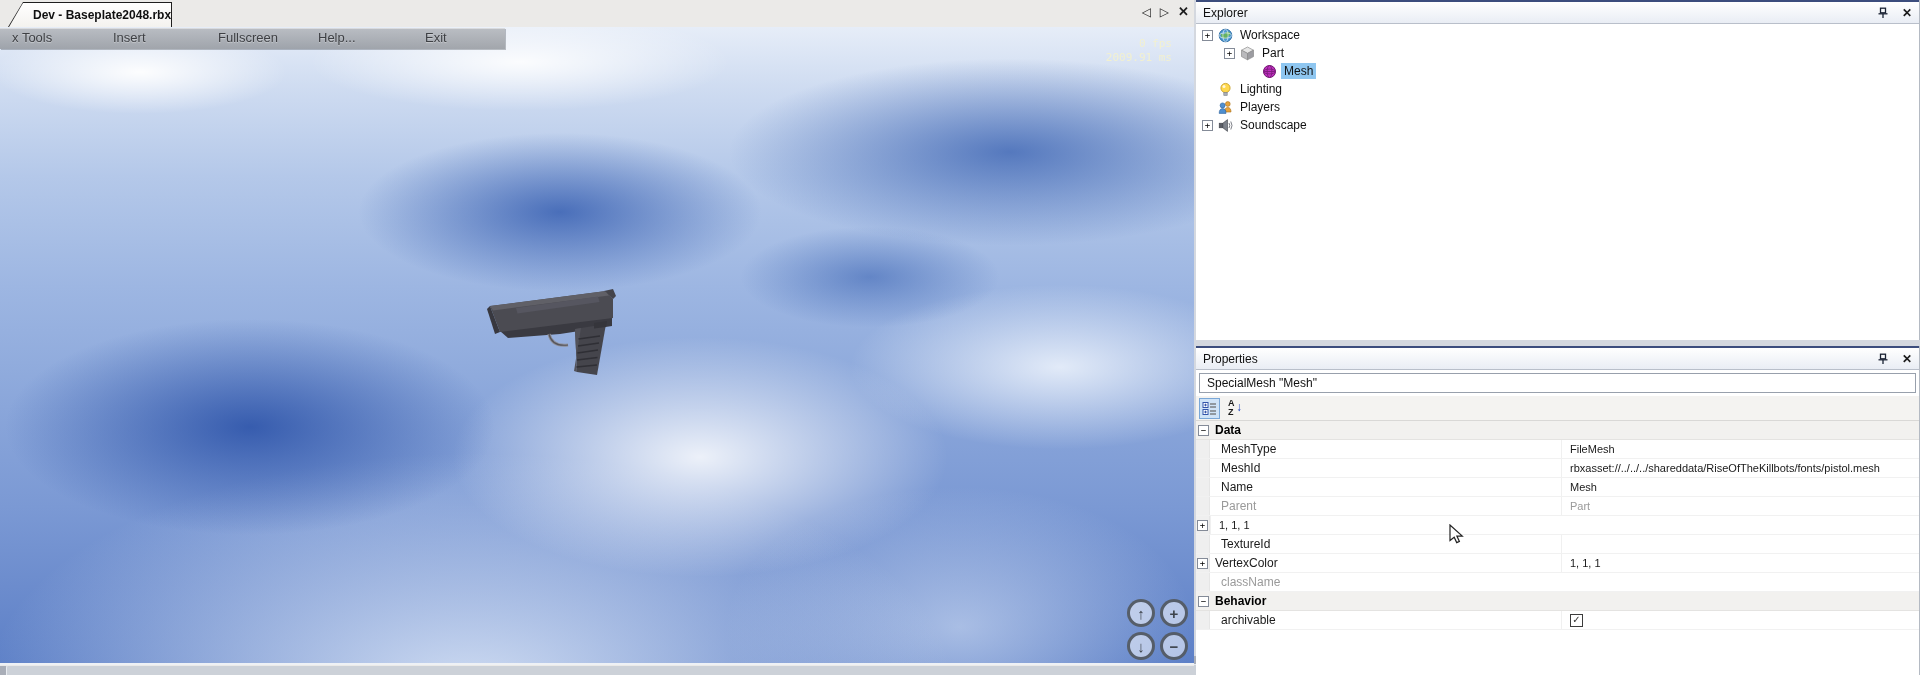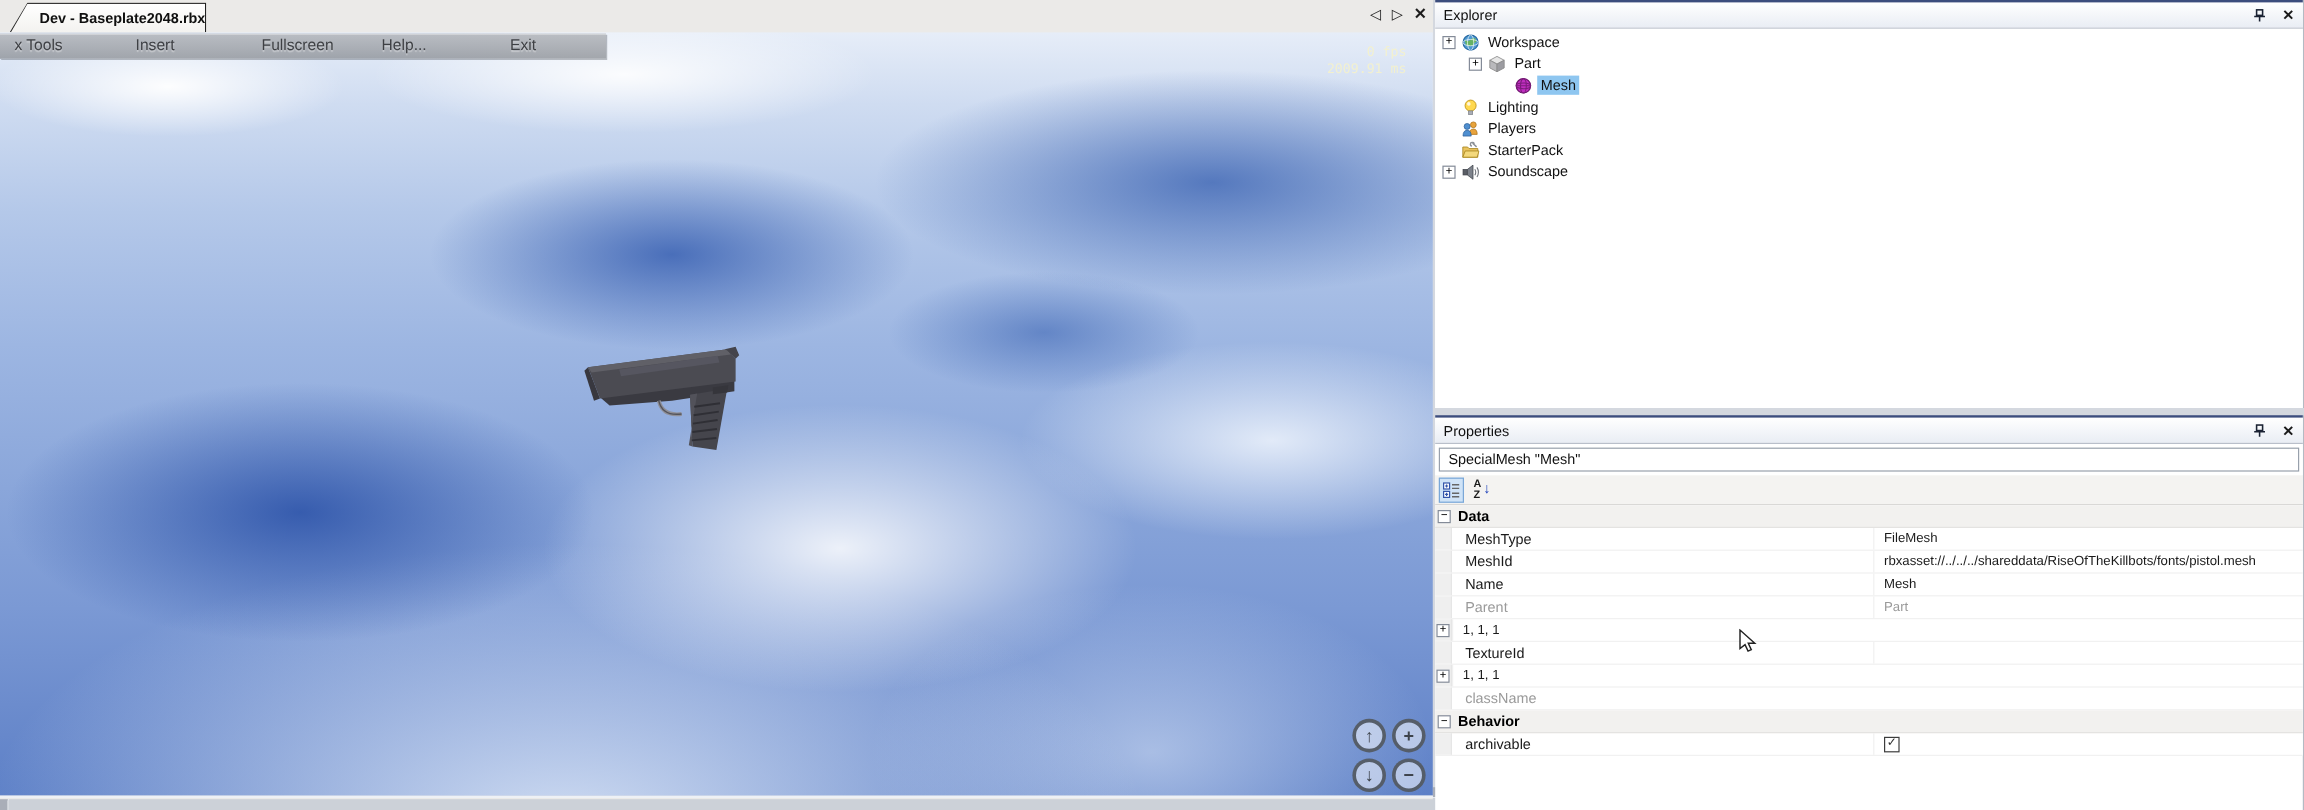--- a/index.html
+++ b/index.html
@@ -254,29 +254,20 @@
           <span class="exp-slot"></span>
           <svg class="ticon" viewBox="0 0 15 15">
             <circle cx="9.8" cy="4" r="2.4" fill="#e8a33c" stroke="#a86f18" stroke-width=".6"></circle>
             <path d="M6.5,12 q0,-4.5 3.3,-4.5 q3.2,0 3.2,4.5 z" fill="#e8a33c" stroke="#a86f18" stroke-width=".6"></path>
             <circle cx="4.6" cy="5.4" r="2.5" fill="#4f8fd0" stroke="#2b5f98" stroke-width=".6"></circle>
             <path d="M1.2,13.4 q0,-4.8 3.4,-4.8 q3.4,0 3.4,4.8 z" fill="#4f8fd0" stroke="#2b5f98" stroke-width=".6"></path>
           </svg>
           <span class="tlabel">Players</span>
         </div>
 
-        <div class="trow">
-          <span class="exp-slot"></span>
-          <svg class="ticon" viewBox="0 0 15 15">
-            <path d="M1,4.5 h4 l1.2,1.3 h7.3 v7.2 h-12.5 z" fill="#e9c35e" stroke="#a8851f" stroke-width=".7"></path>
-            <path d="M1,13 l2,-5.2 h11.5 l-1.5,5.2 z" fill="#f3d87c" stroke="#a8851f" stroke-width=".7"></path>
-            <path d="M9,1.2 l3.5,3.2 m-3.8,-0.6 a1.6,1.6 0 1 1 1.8,-1.8" stroke="#8b9097" stroke-width="1.2" fill="none"></path>
-          </svg>
-          <span class="tlabel">StarterPack</span>
-        </div>
 
         <div class="trow">
           <span class="exp-slot">
               <span class="expander">+</span>
             </span>
           <svg class="ticon" viewBox="0 0 15 15">
             <rect x="1.2" y="5.2" width="3.6" height="4.6" fill="#5a5e66" stroke="#3c4047" stroke-width=".6"></rect>
             <polygon points="4.8,5.2 9.5,1.6 9.5,13.4 4.8,9.8" fill="#7d828b" stroke="#3c4047" stroke-width=".6"></polygon>
             <path d="M11,5 q1.6,2.5 0,5 M12.8,3.5 q2.4,4 0,8" stroke="#6d7178" stroke-width=".9" fill="none"></path>
           </svg>
@@ -377,20 +368,21 @@
         <div class="grow">
           <span class="gutter"></span>
           <span class="pname">TextureId</span>
           <span class="pvalue"></span>
         </div>
 
         <div class="grow">
           <span class="gutter">
               <span class="expander">+</span>
             </span>
+          <span class="pname" style="padding-left:5px">VertexColor</span>
           <span class="pvalue">1, 1, 1</span>
         </div>
 
         <div class="grow readonly">
           <span class="gutter"></span>
           <span class="pname">className</span>
         </div>
 
         <div class="grow section">
           <span class="expander sec-exp">−</span>

